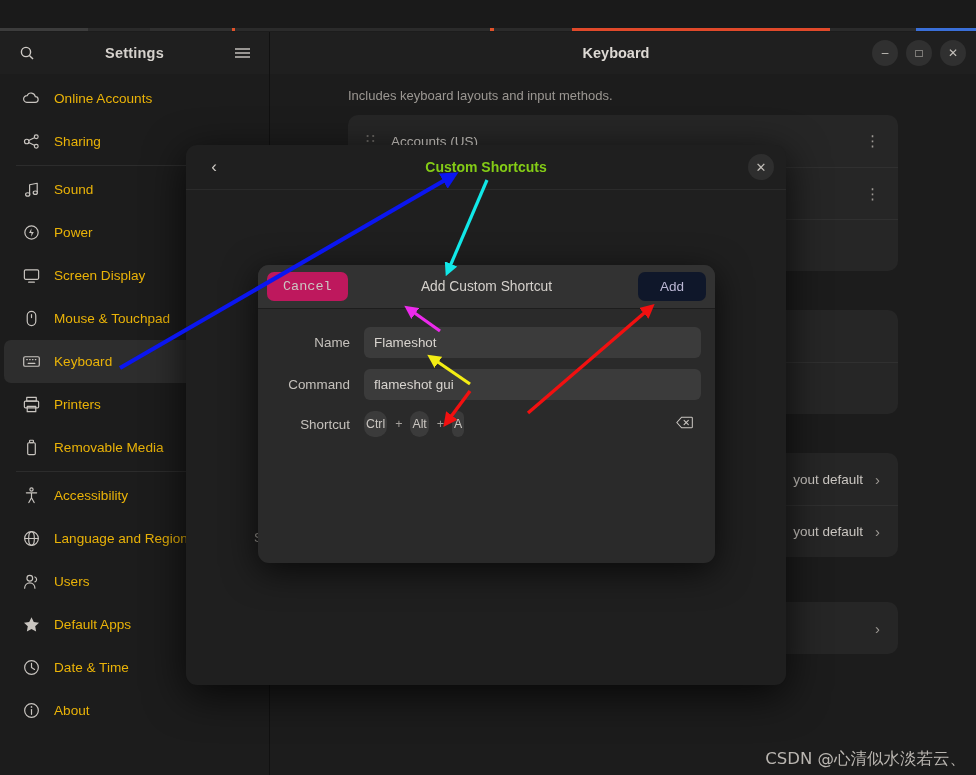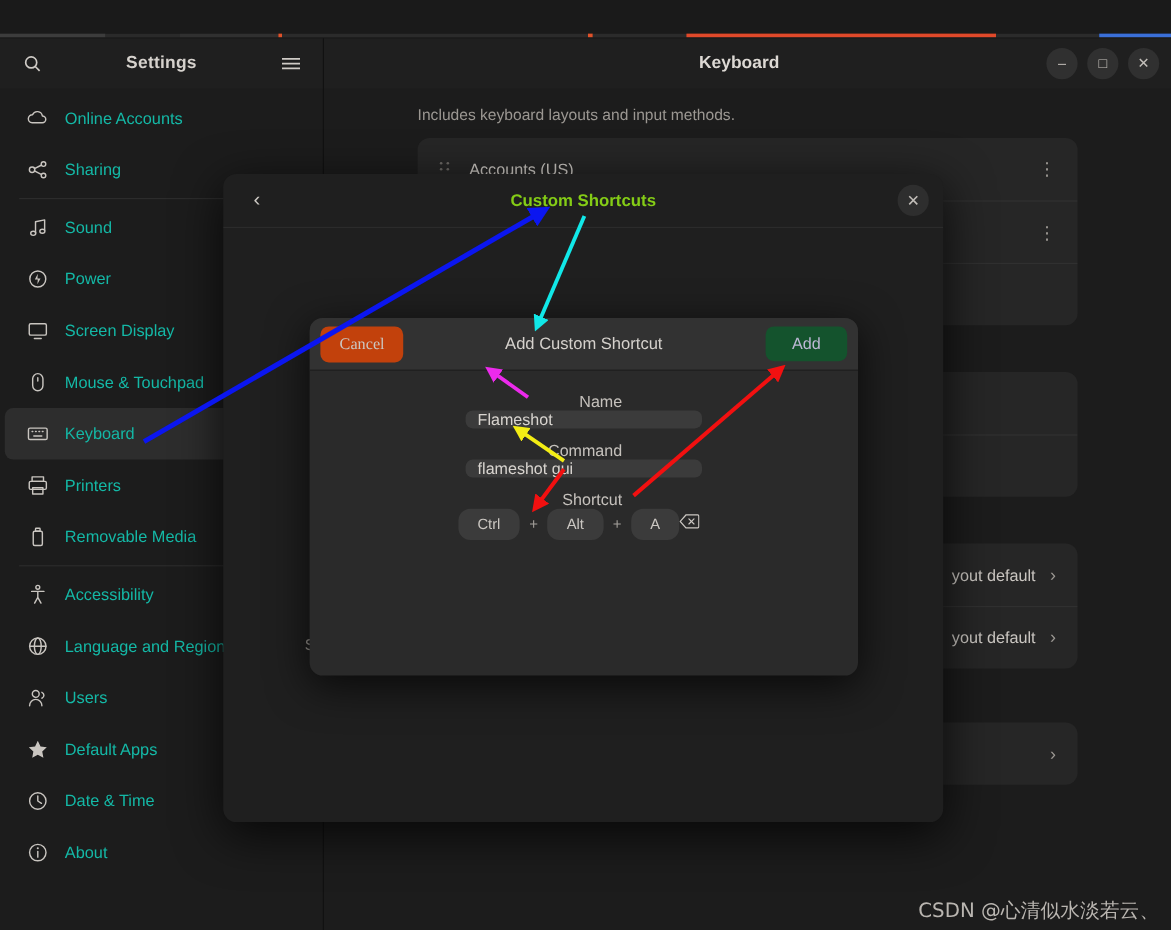--- a/index.html
+++ b/index.html
@@ -21,21 +21,21 @@
   
   .sidebar { position:absolute; left:0; top:0; width:270px; height:771px; background:#1c1c1c;
              border-right:1px solid #111; }
   .sb-header { height:42px; display:flex; align-items:center; padding:0 14px; background:#1f1f1f; }
   .sb-title { flex:1; text-align:center; color:#d6d2cd; font-size:14.5px; font-weight:bold; letter-spacing:.2px; }
   .icon-btn { width:26px; height:26px; display:flex; align-items:center; justify-content:center;
               color:#cfcbc6; }
   .sb-divider { height:1px; background:#2c2c2c; margin:2px 16px; }
   .sb-list { padding-top:3px; }
   .sb-item { display:flex; align-items:center; height:43px; padding:0 10px 0 16px;
-             color:#14b8a6; font-size:13.6px; border-radius:7px; margin:0 4px; }
+             color:#eab308; font-size:13.6px; border-radius:7px; margin:0 4px; }
   .sb-item.active { background:#2d2d2d; }
   .sb-ic { width:22px; height:22px; margin-right:12px; display:flex; align-items:center;
            justify-content:center; color:#c9c5c0; flex:0 0 22px; }
   .sb-ic svg { display:block; }
   .sb-label { white-space:nowrap; }
 
   
   .main { position:absolute; left:270px; top:0; width:706px; height:771px; background:#1c1c1c; }
   .main-header { height:42px; display:flex; align-items:center; padding:0 10px; background:#1f1f1f; }
   .main-title { flex:1; text-align:center; color:#ddd9d4; font-size:14.5px; font-weight:bold; padding-left:80px; }
@@ -69,34 +69,34 @@
               color:#c1bdb8; font-size:13px; }
   .cs-body { position:relative; height:495px; }
   .cs-note { position:absolute; left:68px; top:340px; color:#9b9792; font-size:13px; }
 
   
   .add-dialog { position:absolute; left:258px; top:237px; width:457px; height:298px;
                 background:#2a2a2a; border-radius:11px; box-shadow:0 8px 34px rgba(0,0,0,.7);
                 overflow:hidden; }
   .ad-head { height:44px; display:flex; align-items:center; padding:0 9px; position:relative;
              background:#323232; border-bottom:1px solid #1d1d1d; }
-  .ad-cancel { background:#c2410c; color:#cbc7c2; border:none; border-radius:7px;
-               padding:7px 16px; font-size:13.5px; font-family:Liberation Serif, serif; }
+  .ad-cancel { background:#be185d; color:#cbc7c2; border:none; border-radius:7px;
+               padding:7px 16px; font-size:13.5px; font-family:Liberation Mono, monospace; }
   .ad-title { position:absolute; left:0; right:0; text-align:center; color:#d5d1cc;
               font-size:13.8px; pointer-events:none; }
-  .ad-add { margin-left:auto; background:#14532d; color:#bcb8d5; border:none; border-radius:7px;
+  .ad-add { margin-left:auto; background:#0f172a; color:#bcb8d5; border:none; border-radius:7px;
             padding:7px 22px; font-size:13.5px; font-family:"Liberation Sans", sans-serif; }
   .ad-body { padding:18px 14px 0 14px; }
-  .frow { display:flex; align-items:center; margin-bottom:11px;flex-direction:column; }
+  .frow { display:flex; align-items:center; margin-bottom:11px; }
   .flabel { width:78px; text-align:right; margin-right:14px; color:#c5c1bc; font-size:13.4px; }
   .finput { flex:1; height:31px; background:#3b3b3b; border:none; border-radius:6px;
             color:#d8d4cf; font-size:13.4px; padding:0 10px;
             font-family:"Liberation Sans", sans-serif; }
   .keys { display:flex; align-items:center; flex:1; }
-  .kc { background:#3b3b3b; border-radius:10px; padding:6px 16px; color:#cbc7c2; font-size:12.3px; }
+  .kc { background:#3b3b3b; border-radius:10px; padding:6px 2px; color:#cbc7c2; font-size:12.3px; }
   .kplus { color:#a39f9a; font-size:12.5px; margin:0 8px; }
   .kbs { margin-left:auto; margin-right:8px; color:#cbc7c2; }
 
   
   .arrows { position:absolute; left:0; top:0; width:976px; height:775px; pointer-events:none; }
 
   
   .wm { position:absolute; right:10px; bottom:10px; color:#b9b5b0; font-size:16.5px;
         font-family:"DejaVu Sans", sans-serif; }
 </style>

